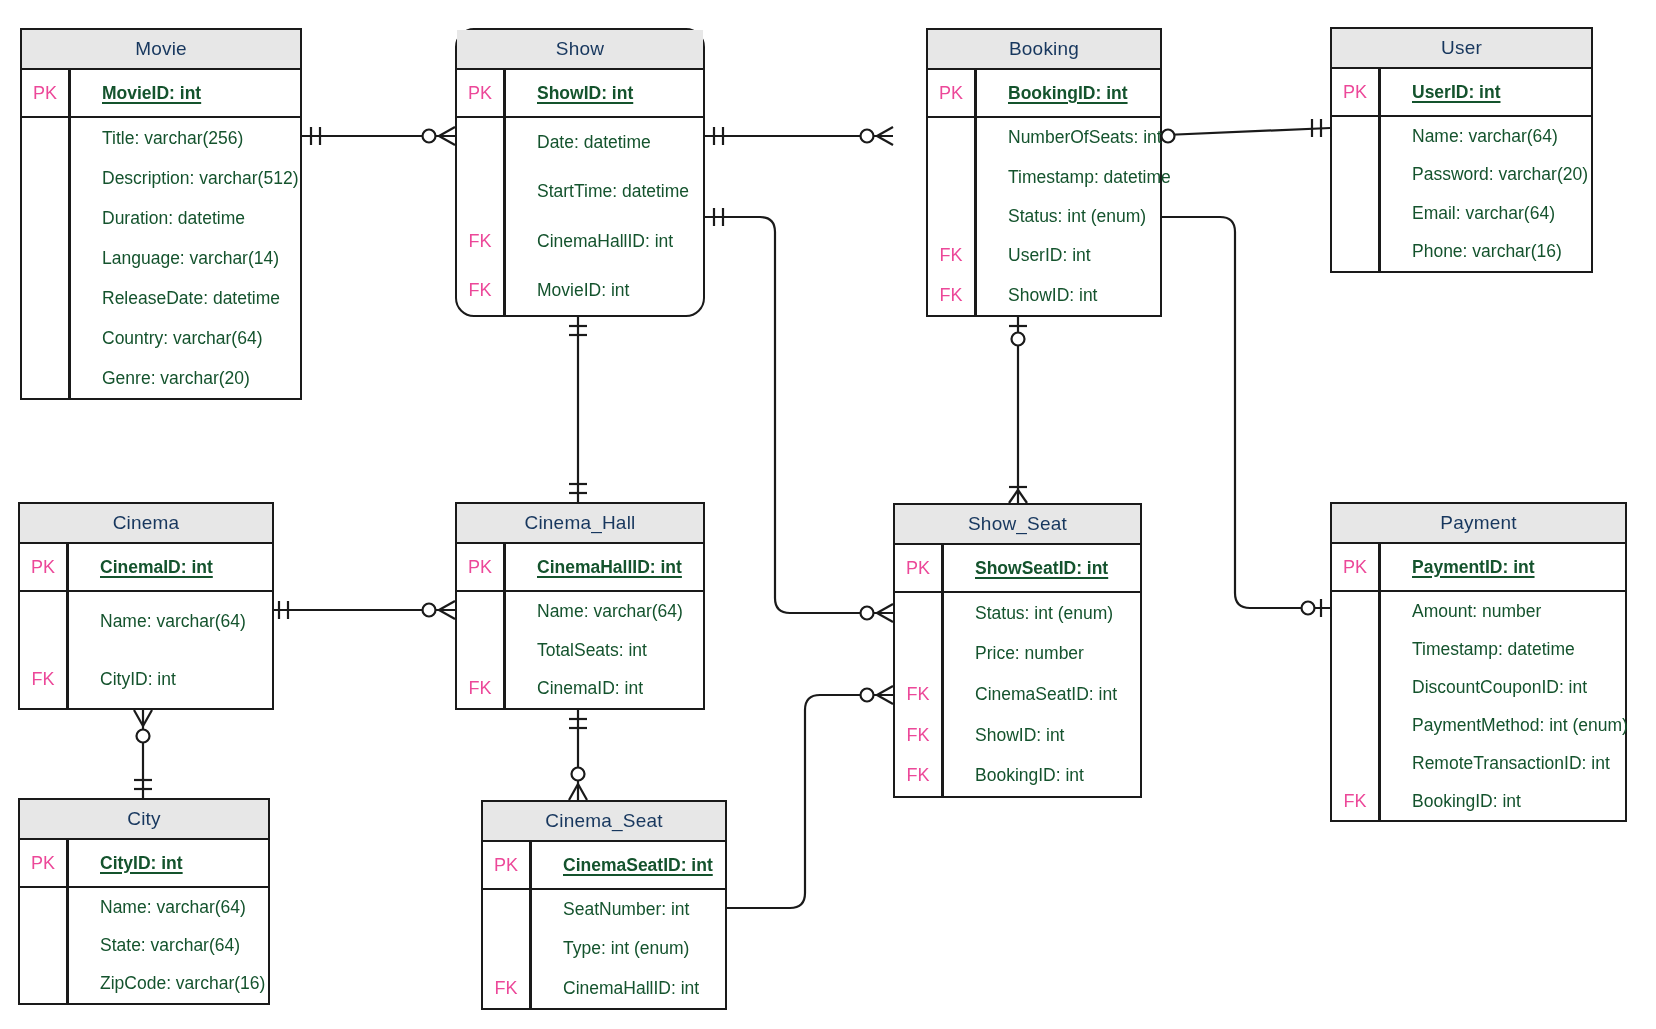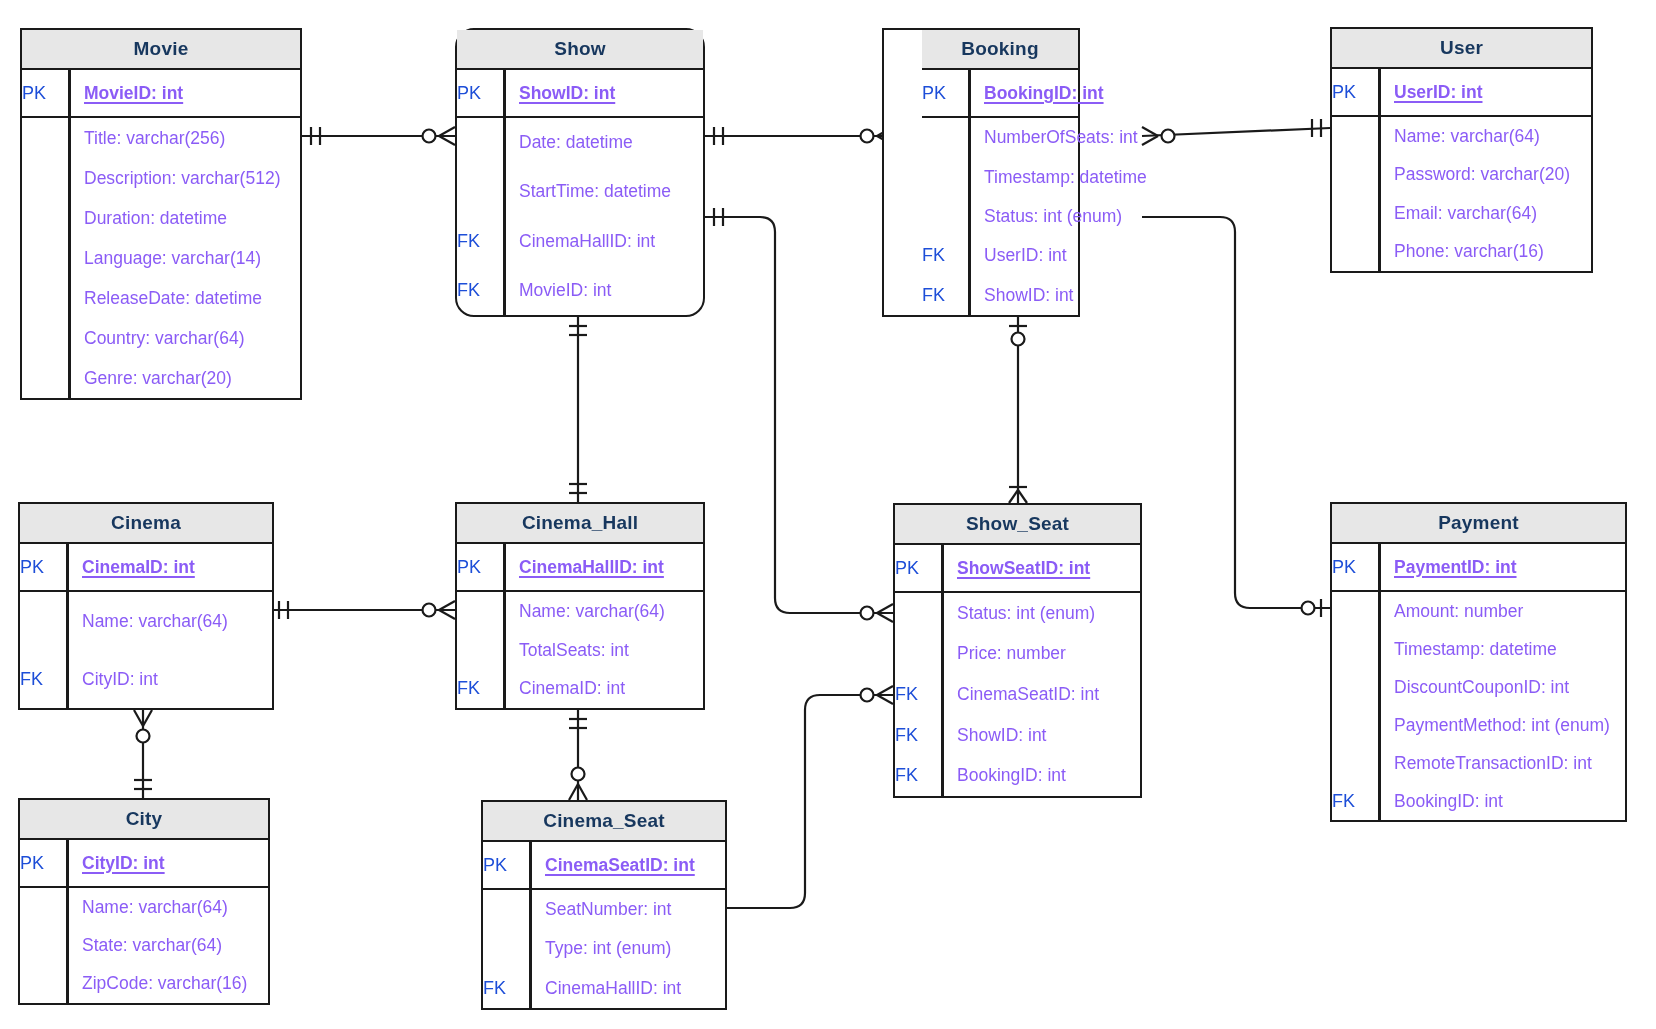--- a/index.html
+++ b/index.html
@@ -2,30 +2,30 @@
 <html><head>
 <meta charset="utf-8">
 <style>
   html,body{margin:0;padding:0;background:#ffffff;}
   #diagram{position:relative;width:1656px;height:1029px;background:#ffffff;overflow:hidden;
            font-family:"Liberation Sans","DejaVu Sans",sans-serif;}
   #wires{position:absolute;left:0;top:0;z-index:0;}
   .entity{position:absolute;z-index:1;background:#ffffff;border:2.5px solid #1a1a1a;
           box-sizing:border-box;display:flex;flex-direction:column;}
   .e-header{height:40px;flex:0 0 auto;background:#e7e7e7;border-bottom:2.5px solid #1a1a1a;
-            display:flex;align-items:center;justify-content:center;box-sizing:border-box;font-weight:bold;}
+            display:flex;align-items:center;justify-content:center;box-sizing:border-box;}
   .e-title{font-size:19px;color:#17375e;letter-spacing:0.2px;}
   .e-grid{position:relative;flex:1 1 auto;display:flex;flex-direction:column;}
   .e-vline{position:absolute;left:46px;top:0;bottom:0;width:2.5px;background:#1a1a1a;}
   .e-pkrow{height:48px;flex:0 0 auto;border-bottom:2.5px solid #1a1a1a;box-sizing:border-box;
            display:flex;align-items:center;}
   .e-body{flex:1 1 auto;display:flex;flex-direction:column;}
   .e-row{flex:1 1 0;display:flex;align-items:center;}
-  .e-key{width:46px;flex:0 0 auto;text-align:left;font-size:18px;color:#1d4ed8;}
-  .e-attr{flex:1 1 auto;padding-left:16px;font-size:17.5px;color:#8b5cf6;white-space:nowrap;}
+  .e-key{width:46px;flex:0 0 auto;text-align:center;font-size:18px;color:#ec4899;}
+  .e-attr{flex:1 1 auto;padding-left:16px;font-size:17.5px;color:#14532d;white-space:nowrap;margin-left:18px;}
   .e-attr.pk{font-weight:bold;text-decoration:underline;text-decoration-thickness:2px;text-underline-offset:3px;}
 </style>
 </head>
 <body>
 
 <div id="diagram">
   <svg id="wires" width="1656" height="1029" viewBox="0 0 1656 1029">
       <path d="M302,136 H455" fill="none" stroke="#1a1a1a" stroke-width="2.2"></path>
       <path d="M705,136 H893" fill="none" stroke="#1a1a1a" stroke-width="2.2"></path>
       <path d="M1142,136 L1330,128" fill="none" stroke="#1a1a1a" stroke-width="2.2"></path>
@@ -155,21 +155,21 @@
               <div class="e-key">FK</div>
               <div class="e-attr">CinemaHallID: int</div>
             </div>
             <div class="e-row">
               <div class="e-key">FK</div>
               <div class="e-attr">MovieID: int</div>
             </div>
           </div>
         </div>
       </div>
-      <div class="entity" style="left: 882px; top: 28px; width: 198px; height: 289px; padding-left: 38px;">
+      <div class="entity" style="left: 926px; top: 28px; width: 236px; height: 289px;">
         <div class="e-header">
           <span class="e-title">Booking</span>
         </div>
         <div class="e-grid">
           <div class="e-vline"></div>
           <div class="e-pkrow">
             <div class="e-key">PK</div>
             <div class="e-attr pk">BookingID: int</div>
           </div>
           <div class="e-body">

